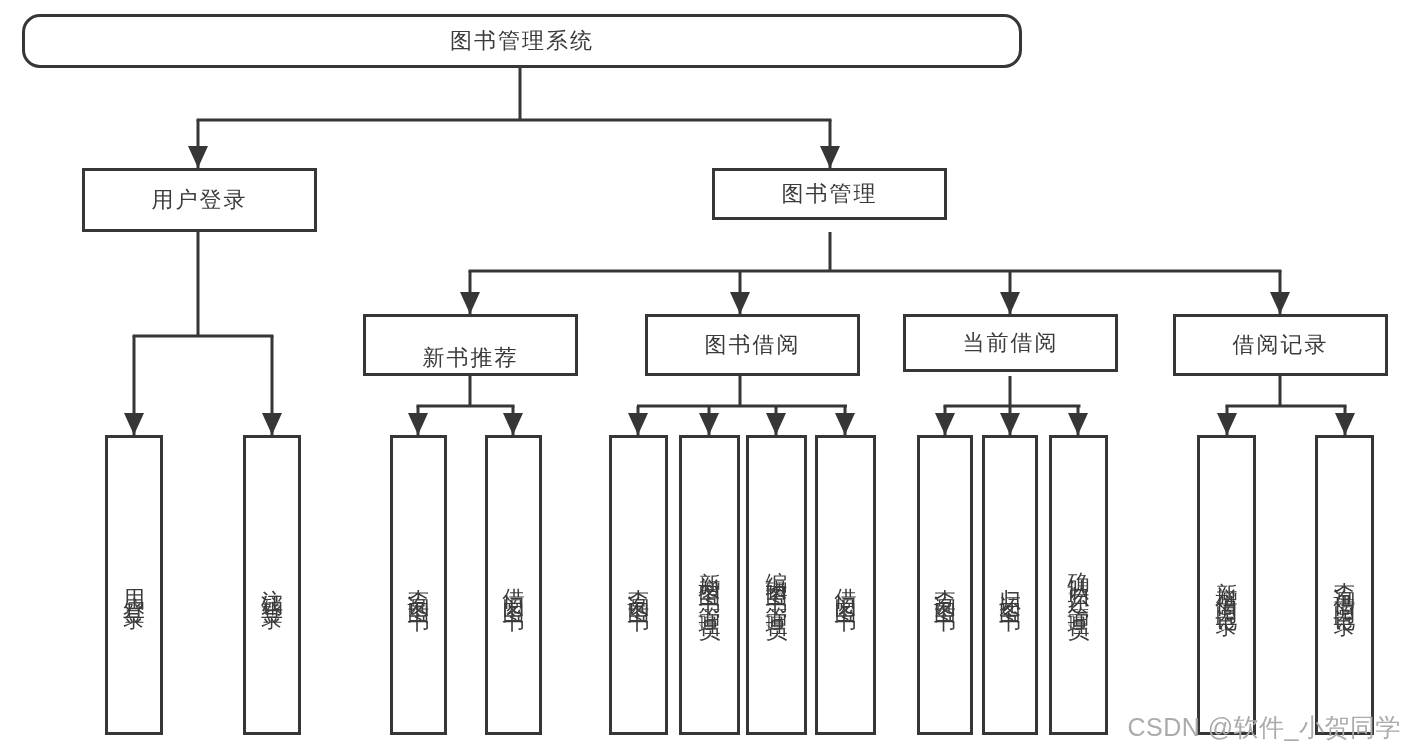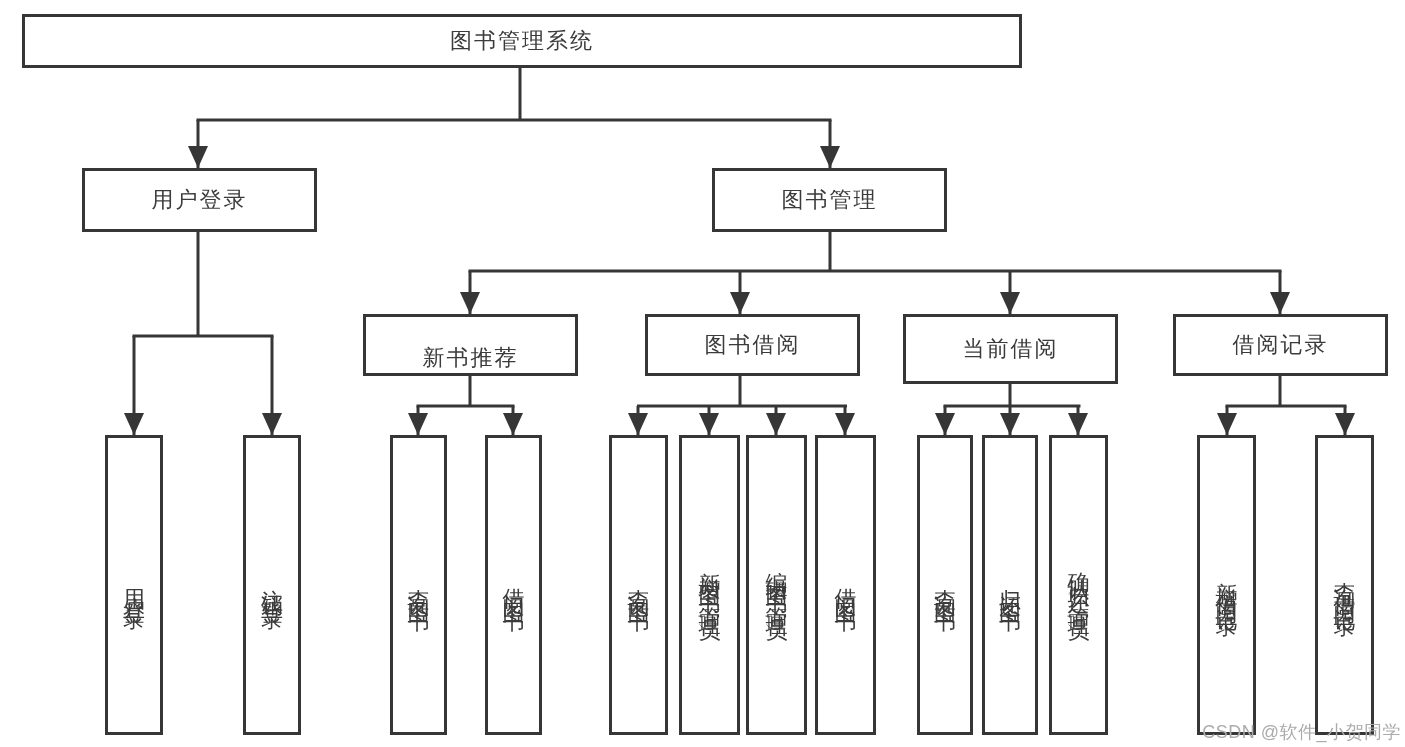--- a/index.html
+++ b/index.html
@@ -54,21 +54,21 @@
     text-orientation: mixed;
     font-size: 22px;
     color: #3b3b3b;
     letter-spacing: 7px;
     line-height: 1;
   }
   #watermark {
     position: absolute;
     right: 4px;
     bottom: 3px;
-    font-size: 18px;
+    font-size: 25px;
     color: #ababab;
     letter-spacing: 0.5px;
     z-index: 5;
     white-space: nowrap;
   }
 </style>
 </head>
 <body>
 
 <div id="canvas">
@@ -111,38 +111,38 @@
       <line x1="776" y1="406" x2="776" y2="435" marker-end="url(#arrow)"></line>
       <line x1="845" y1="406" x2="845" y2="435" marker-end="url(#arrow)"></line>
       <line x1="945" y1="406" x2="945" y2="435" marker-end="url(#arrow)"></line>
       <line x1="1010" y1="406" x2="1010" y2="435" marker-end="url(#arrow)"></line>
       <line x1="1078" y1="406" x2="1078" y2="435" marker-end="url(#arrow)"></line>
       <line x1="1227" y1="406" x2="1227" y2="435" marker-end="url(#arrow)"></line>
       <line x1="1345" y1="406" x2="1345" y2="435" marker-end="url(#arrow)"></line>
     </g>
   </svg>
 
-  <div class="hbox" style="left:22px; top:14px; width:1000px; height:54px;">
+  <div class="hbox" style="left:22px; top:14px; width:1000px; height:54px;border-radius:18px;">
     <span>图书管理系统</span>
   </div>
 
   <div class="hbox" style="left:82px; top:168px; width:235px; height:64px;">
     <span>用户登录</span>
   </div>
-  <div class="hbox" style="left:712px; top:168px; width:235px; height:64px;">
+  <div class="hbox" style="left:712px; top:168px; width:235px; height:52px;">
     <span>图书管理</span>
   </div>
 
   <div class="hbox" style="left:363px; top:314px; width:215px; height:62px;align-items:flex-end;">
     <span>新书推荐</span>
   </div>
   <div class="hbox" style="left:645px; top:314px; width:215px; height:62px;">
     <span>图书借阅</span>
   </div>
-  <div class="hbox" style="left:903px; top:314px; width:215px; height:70px;">
+  <div class="hbox" style="left:903px; top:314px; width:215px; height:58px;">
     <span>当前借阅</span>
   </div>
   <div class="hbox" style="left:1173px; top:314px; width:215px; height:62px;">
     <span>借阅记录</span>
   </div>
 
   <div class="vbox" style="left:105px; width:58px;">
     <span>用户登录</span>
   </div>
   <div class="vbox" style="left:243px; width:58px;">

